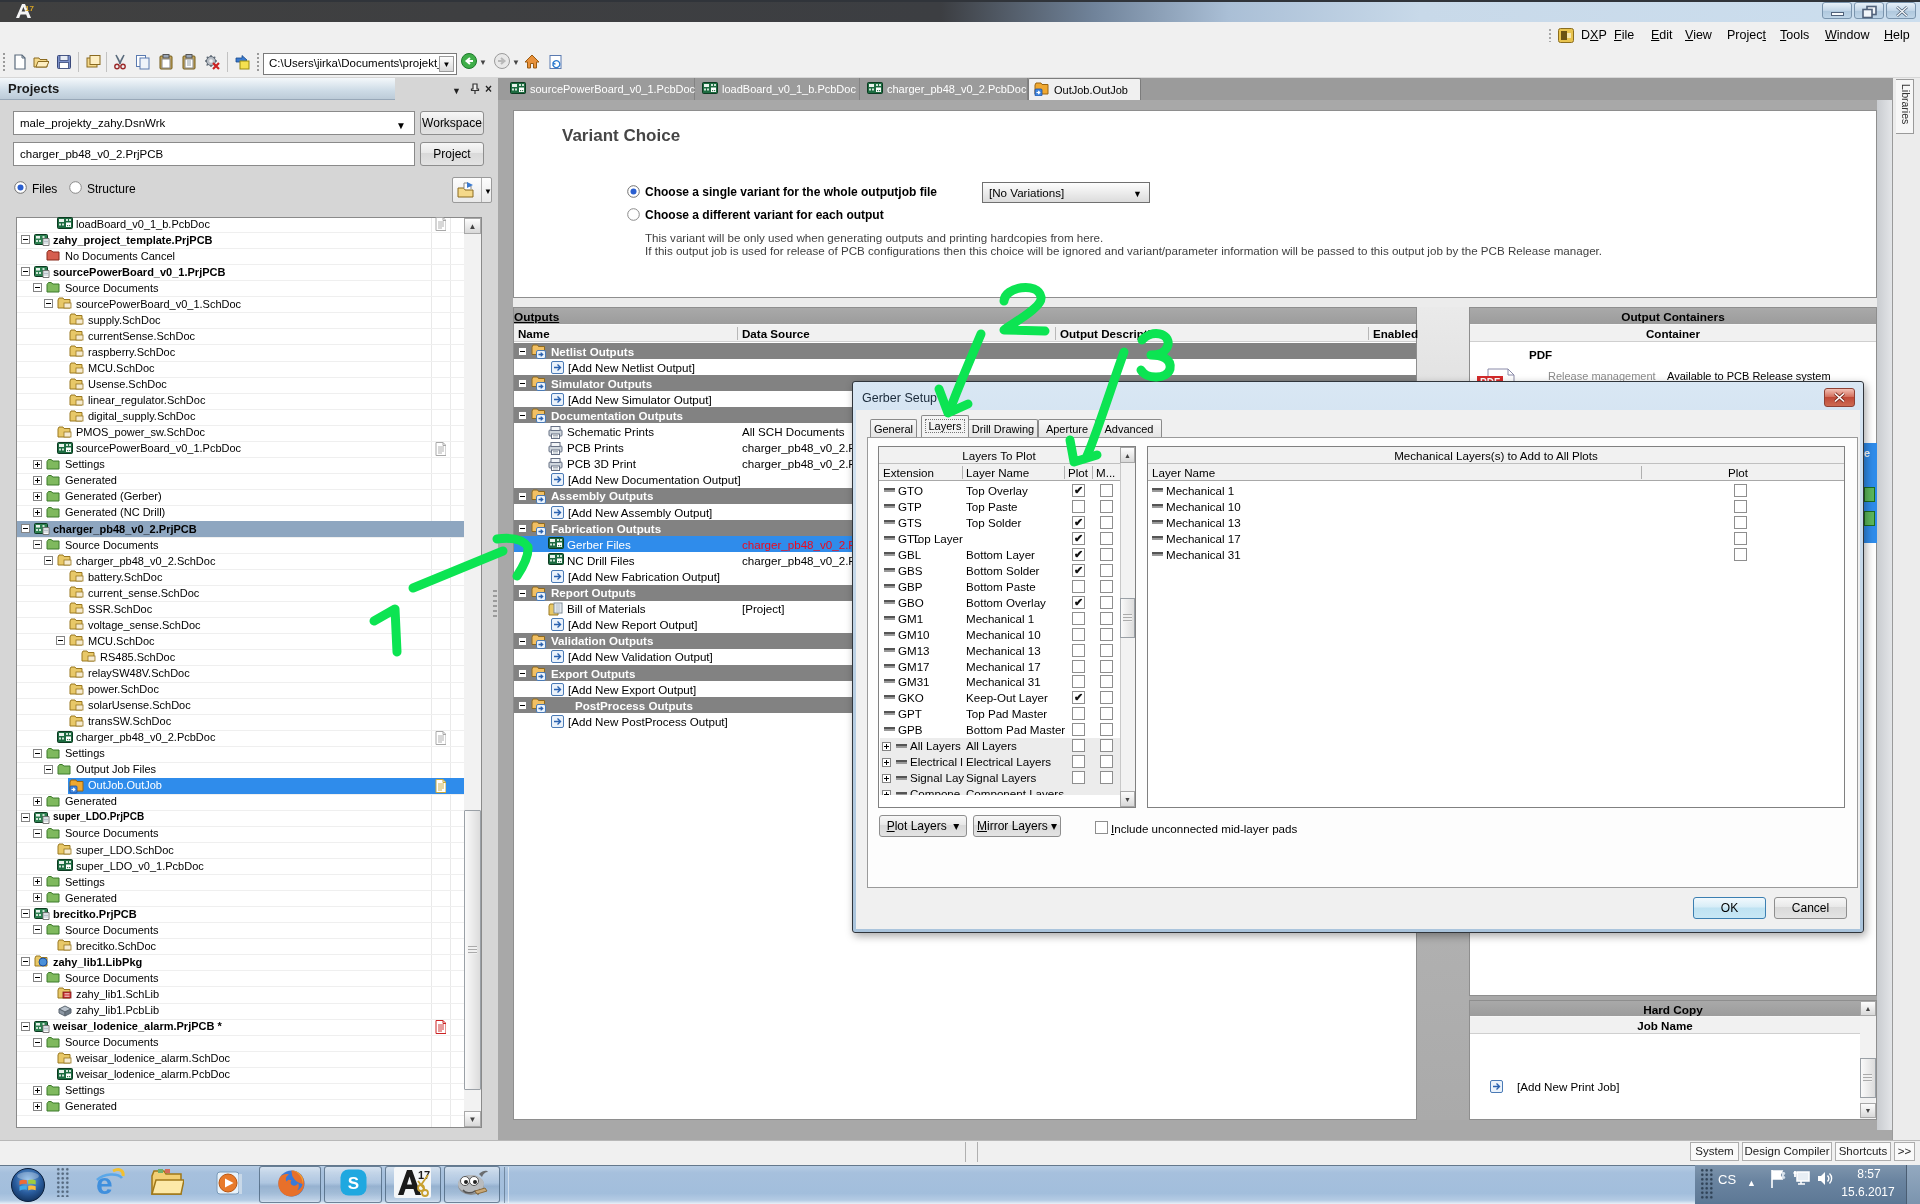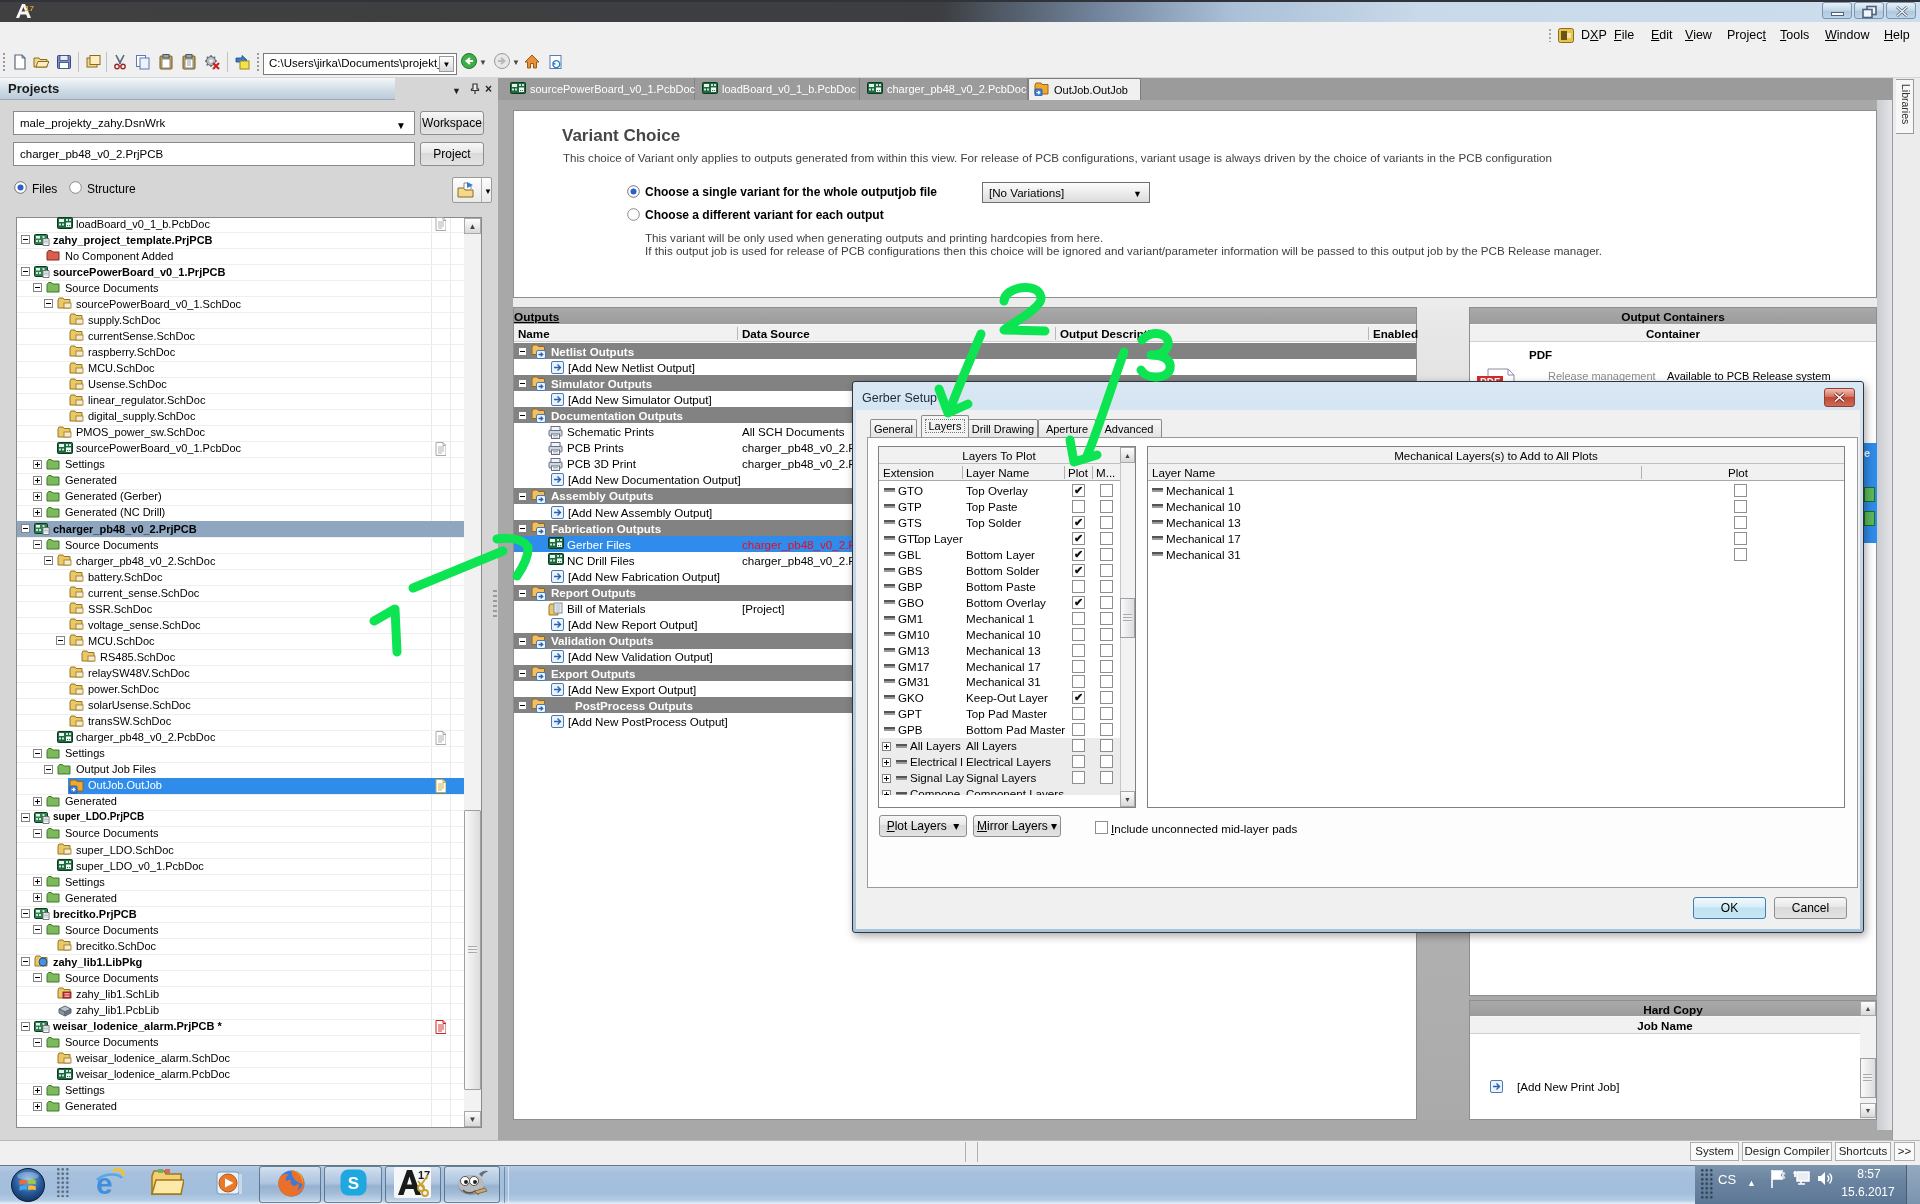--- a/index.html
+++ b/index.html
@@ -296,21 +296,21 @@
         <path d="M9 5.5 L15 5.5 L15 12.5 L9 12.5 Z" fill="#fdfdfd" stroke="#6b6b6b" stroke-width="0.9"></path>
         <path d="M10 7 h4 M10 8.5 h4 M10 10 h4" stroke="#9aa7b4" stroke-width="0.7"></path>
       </svg>
     </div>
 <div class="a" style="left:53px;top:233.6px;font-size:11px;color:#000;font-weight:bold;white-space:nowrap;">zahy_project_template.PrjPCB</div>
 <div class="a" style="left:46px;top:249.1px;">
       <svg width="16" height="15" viewBox="0 0 16 15" style="">
         <path d="M1 3.5 L1 11 L13 11 L13 3 L7 3 L5 1.5 L2.5 1.5 Z" fill="#d65f4f" stroke="#8a2a1a" stroke-width="1"></path>
       </svg>
     </div>
-<div class="a" style="left:65px;top:249.6px;font-size:11px;color:#000;font-weight:normal;white-space:nowrap;">No Component Added</div>
+<div class="a" style="left:65px;top:249.6px;font-size:11px;color:#000;font-weight:normal;white-space:nowrap;">No Documents Cancel</div>
 <div class="a" style="left:21px;top:267.1px;">
       <svg width="9" height="9" viewBox="0 0 9 9" style="">
         <rect x="0.5" y="0.5" width="8" height="8" fill="#ffffff" stroke="#848484" stroke-width="1"></rect>
         <path d="M2 4.5 h5" stroke="#000" stroke-width="1"></path>
       </svg>
     </div>
 <div class="a" style="left:34px;top:265.1px;">
       <svg width="16" height="15" viewBox="0 0 16 15" style="">
         <rect x="0.5" y="1.5" width="13" height="10" rx="1" fill="#2d8050" stroke="#0c3a20" stroke-width="1"></rect>
         <rect x="2" y="3" width="4" height="2.5" fill="#e9f2ec"></rect>
@@ -974,21 +974,20 @@
       </div>
 <div class="a" style="left:25px;top:5px;font-size:11px;color:#000;">OutJob.OutJob</div>
     </div>
 <div class="a" style="left:498px;top:100px;width:1396px;height:1040px;background:#a8a8a8;"></div>
 <div class="a" style="left:1877px;top:100px;width:15px;height:1030px;background:linear-gradient(to right,#c9ccd0,#e3e5e8);"></div>
 <div class="a" style="left:1892px;top:78px;width:28px;height:1062px;background:#ececec;border-left:1px solid #9a9a9a;"></div>
 <div class="a" style="left:1896px;top:79px;width:18px;height:55px;background:#f7f7f7;border:1px solid #9a9a9a;border-left:none;"></div>
 <div class="a" style="left:1899px;top:84px;width:14px;height:48px;font-size:10.5px;color:#333;writing-mode:vertical-rl;line-height:14px;">Libraries</div>
 <div class="a" style="left:513px;top:110px;width:1364px;height:188px;background:#fff;border:1px solid #8e8e8e;"></div>
 <div class="a b" style="left:562px;top:126px;font-size:17px;color:#464646;">Variant Choice</div>
-<div class="a txt" style="left:563px;top:151px;color:#3f3f3f;">This choice of Variant only applies to outputs generated from within this view. For release of PCB configurations, variant usage is always driven by the choice of variants in the PCB configuration</div>
 <div class="a" style="left:627px;top:185px;">
       <svg width="13" height="13" viewBox="0 0 13 13" style="">
         <circle cx="6.5" cy="6.5" r="5.8" fill="#fff" stroke="#707070"></circle>
         <circle cx="6.5" cy="6.5" r="3" fill="#2a5fd0"></circle>
       </svg>
     </div>
 <div class="a txt b" style="left:645px;top:185px;font-size:12px;">Choose a single variant for the whole outputjob file</div>
 <div class="a" style="left:982px;top:182px;width:168px;height:21px;background:linear-gradient(#fdfdfd,#dcdcdc);border:1px solid #707070;">
 <div class="a txt" style="left:6px;top:3px;">[No Variations]</div>
 <div class="a" style="left:150px;top:6px;font-size:9px;">▼</div>

